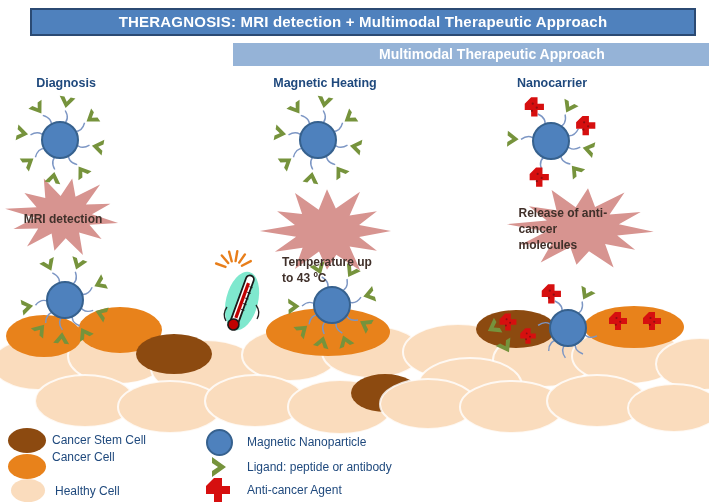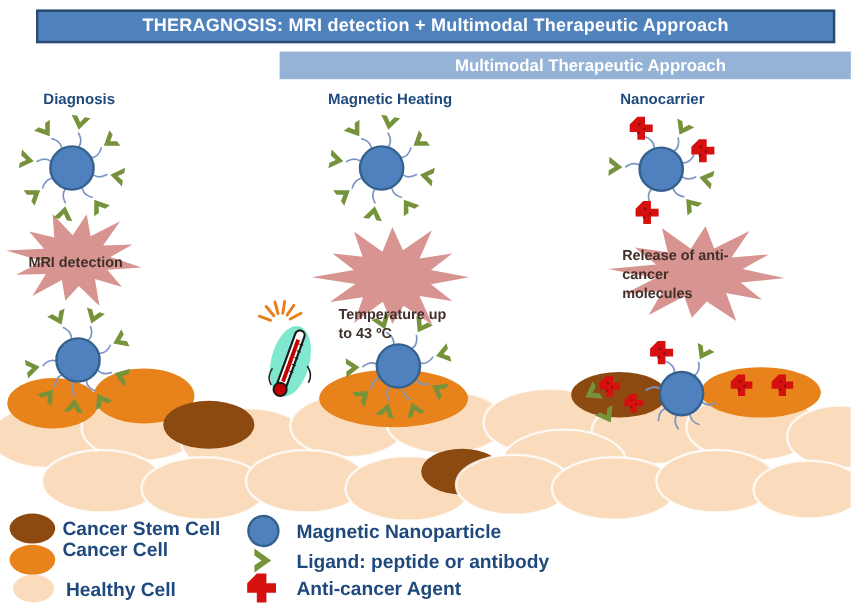--- a/index.html
+++ b/index.html
@@ -8,21 +8,21 @@
   #art{position:absolute;left:0;top:0;}
   .title-bar{position:absolute;left:30px;top:8px;width:662px;height:24px;border:2px solid #2B4A73;
     color:#fff;font-weight:bold;font-size:15px;line-height:24px;text-align:center;letter-spacing:.2px;}
   .sub-bar{position:absolute;left:233px;top:43px;width:518px;height:23px;color:#fff;font-weight:bold;
     font-size:14px;line-height:23px;text-align:center;}
   .col-head{position:absolute;top:76px;font-weight:bold;font-size:12.5px;color:#1F497D;text-align:center;}
   #col1{left:16px;width:100px;} #col2{left:255px;width:140px;} #col3{left:500px;width:104px;}
   .callout-text{position:absolute;transform:translate(-50%,-50%);font-weight:bold;font-size:12px;
     line-height:1.35;color:#40302A;white-space:pre-line;}
   #co1{left:63px;top:203px;margin-top:16px;} #co2{left:327px;top:228px;margin-top:42px;} #co3{left:582px;top:229px;}
-  .legend-label{position:absolute;font-weight:bold;font-size:16px;color:#1F497D;white-space:nowrap;}
+  .legend-label{position:absolute;font-weight:normal;font-size:12px;color:#1F497D;white-space:nowrap;}
   .sw{position:absolute;border-radius:50%;}
   #sw-stem{left:8px;top:428px;width:38px;height:25px;}
   #sw-cancer{left:8px;top:454px;width:38px;height:25px;}
   #sw-healthy{left:11px;top:479px;width:34px;height:23px;}
   #sw-nano{left:206px;top:429px;width:27px;height:27px;border:2px solid #36618E;box-sizing:border-box;}
   .sw-svg{position:absolute;}
   #sw-ligand{left:207px;top:455px;} #sw-cross{left:205px;top:477px;}
   #ll1{left:52px;top:433px;} #ll2{left:52px;top:450px;} #ll3{left:55px;top:484px;}
   #lr1{left:247px;top:435px;} #lr2{left:247px;top:460px;} #lr3{left:247px;top:483px;}
 </style>

